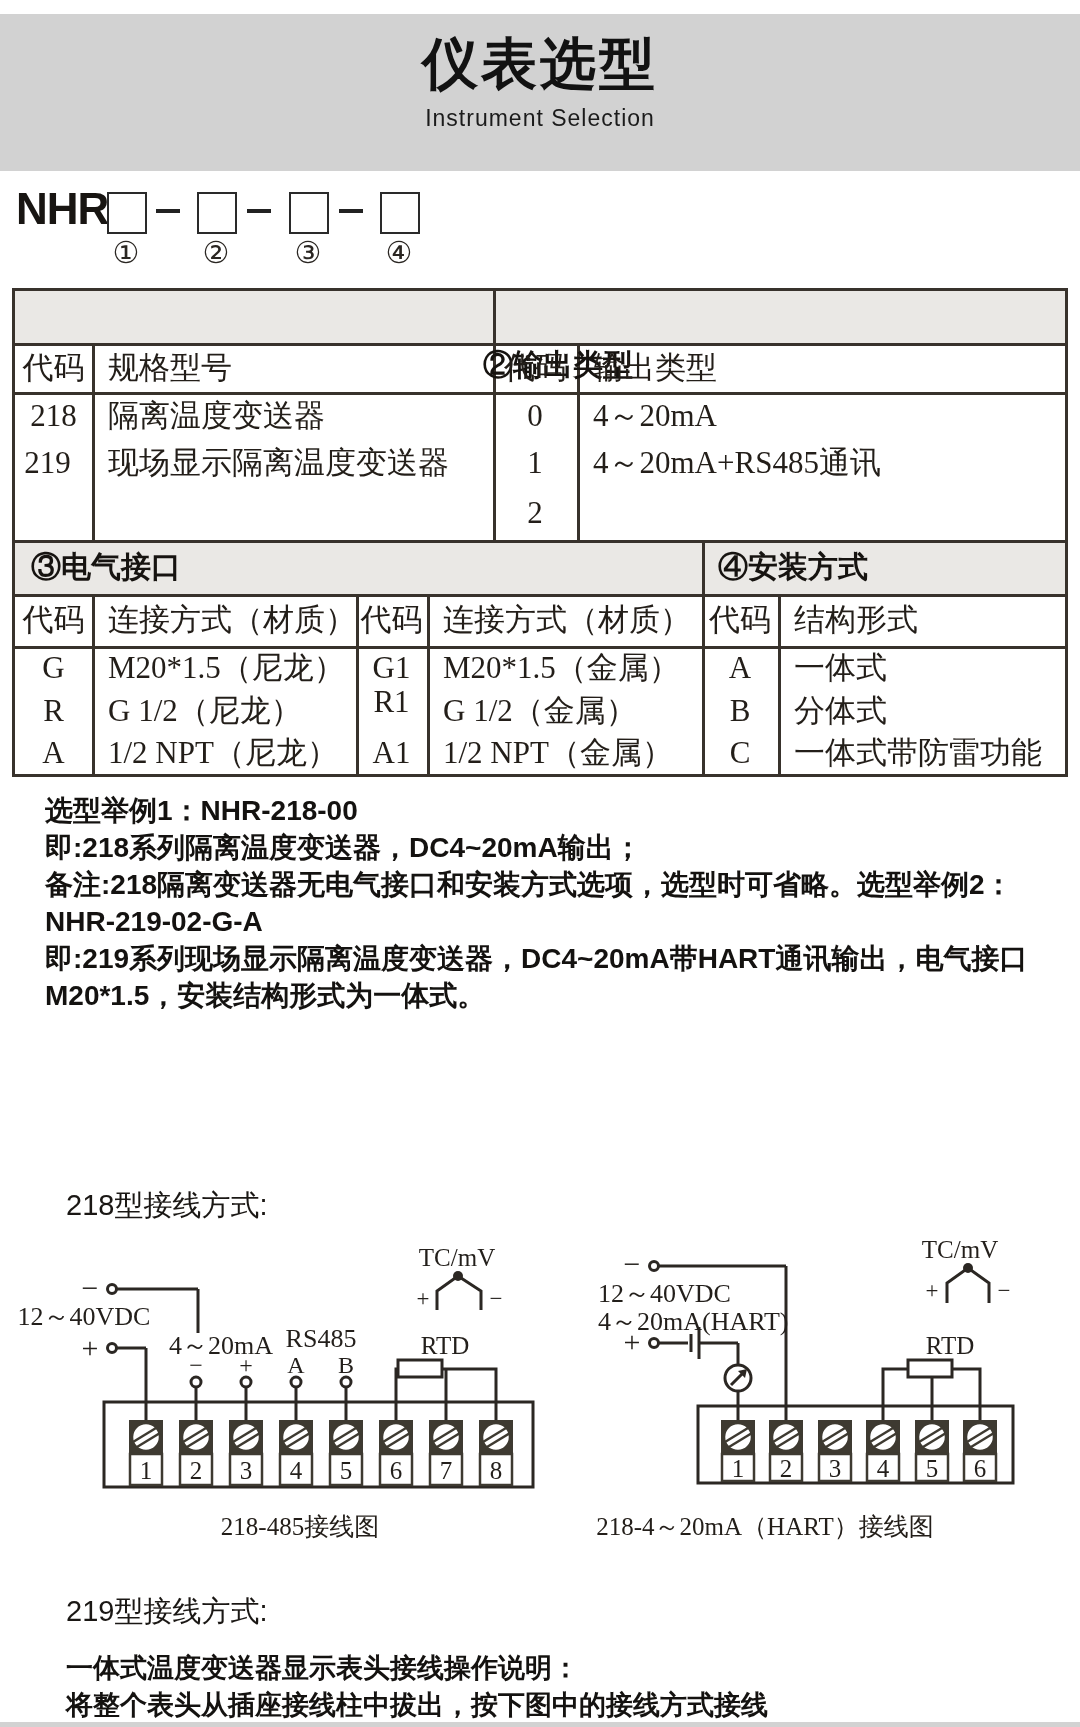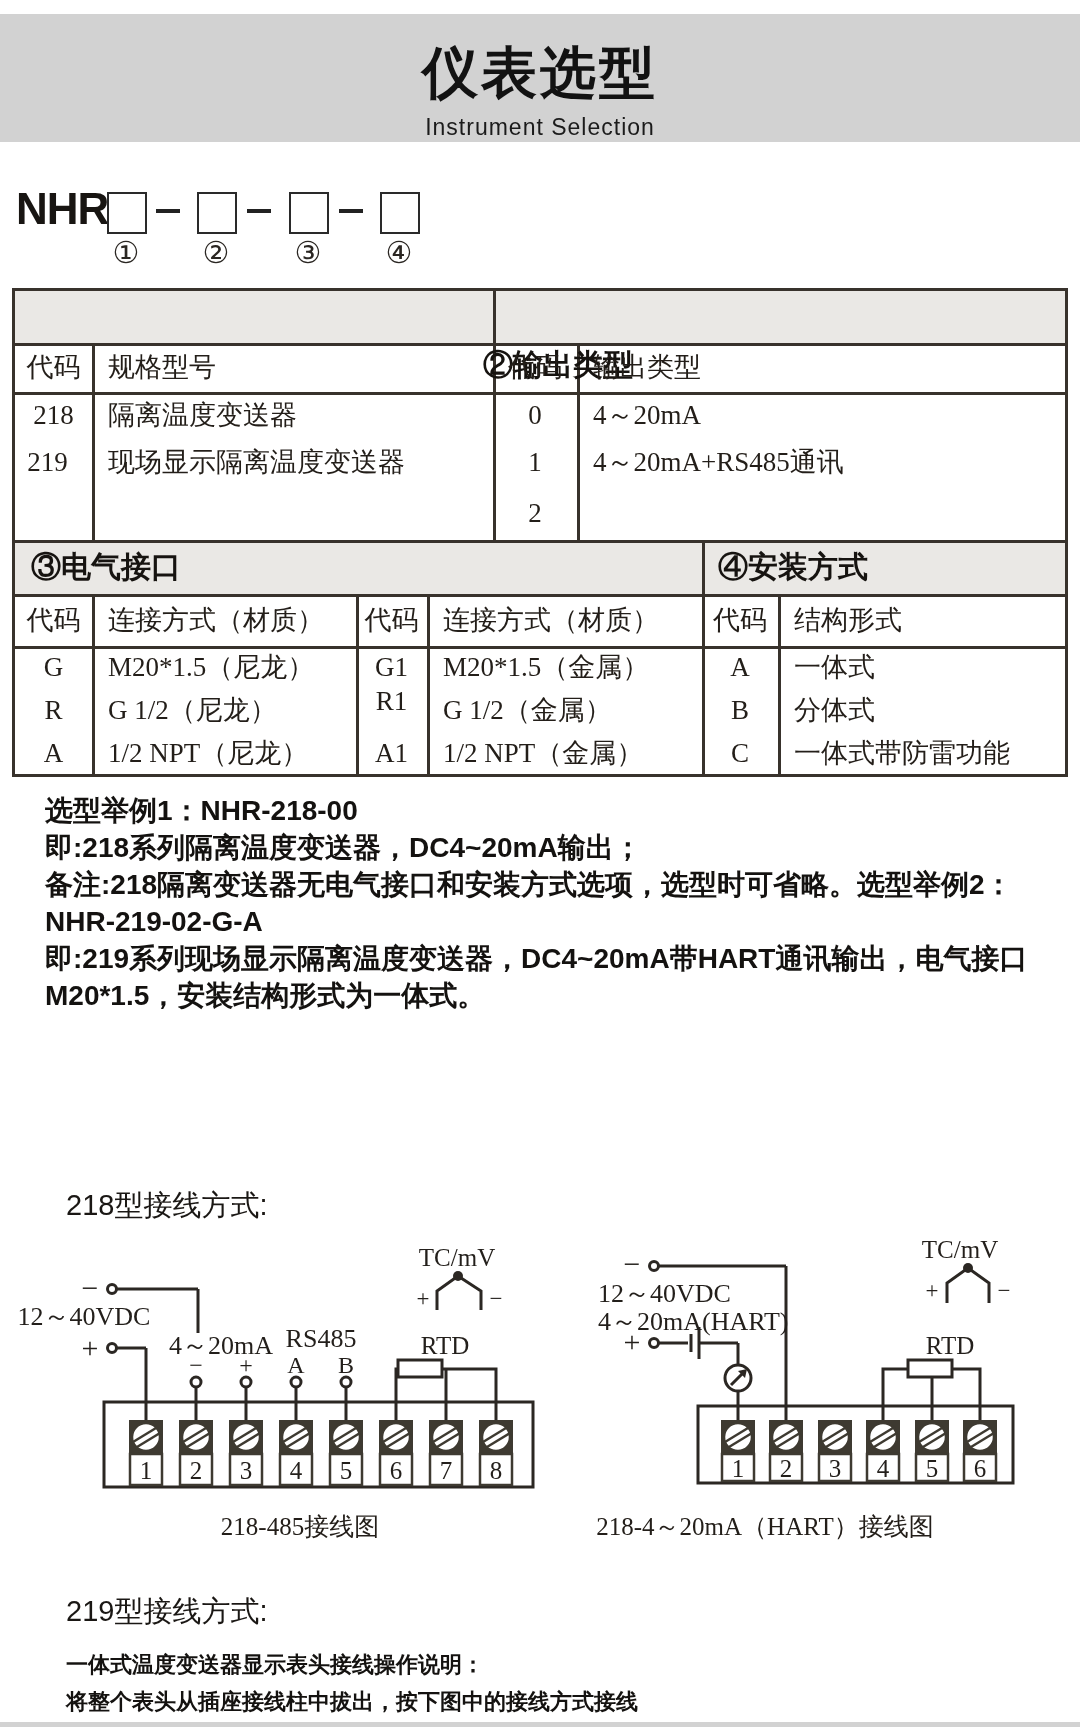--- a/index.html
+++ b/index.html
@@ -13,39 +13,39 @@
   #model-prefix{left:16px;top:184px;font-size:44px;font-weight:bold;letter-spacing:-1px;color:#181512;}
   .code-box{position:absolute;top:192px;width:36px;height:38px;border:2.5px solid #2a2a2a;background:#fff;}
   .code-dash{position:absolute;top:209px;width:24px;height:4px;background:#222;}
   .circ-num{position:absolute;top:235px;width:40px;text-align:center;
             font-family:"Liberation Serif","DejaVu Serif",serif;font-size:30px;color:#2a2622;}
   
   #spec-table{left:12px;top:288px;width:1056px;height:489px;border:3px solid #38322c;box-sizing:border-box;background:#fff;}
   .band{position:absolute;left:0;width:1050px;background:#eae8e5;}
   .hl{position:absolute;left:0;width:1050px;height:3px;background:#38322c;}
   .vl{position:absolute;width:3px;background:#38322c;}
-  .cell{position:absolute;font-family:"Liberation Serif","DejaVu Serif",serif;font-size:27px;color:#231e19;white-space:nowrap;}
+  .cell{position:absolute;font-family:"Liberation Serif","DejaVu Serif",serif;font-size:31px;color:#231e19;white-space:nowrap;}
   .sect{font-family:"Liberation Sans",sans-serif;font-weight:bold;font-size:30px;color:#161310;}
   .ctr{text-align:center;}
   
   #example{left:45px;top:792px;width:1000px;font-size:28px;font-weight:bold;color:#141210;line-height:37px;}
   
   .wire-label{font-size:29px;color:#1a1714;}
-  .note-line{font-size:22px;font-weight:bold;color:#141210;}
+  .note-line{font-size:27px;font-weight:bold;color:#141210;}
   .caption{position:absolute;text-align:center;font-family:"Liberation Serif","DejaVu Serif",serif;
            font-size:25px;color:#231e19;white-space:nowrap;}
   svg text{font-family:"Liberation Serif","DejaVu Serif",serif;fill:#231f1b;}
   #bottom-strip{left:0;top:1722px;width:1080px;height:5px;background:#d2d2d2;}
 </style>
 </head>
 <body>
 
 <div id="page">
 
-  <div class="banner" style="top:14px;height:128px;padding-top:22px;box-sizing:border-box;">
+  <div class="banner" style="top:14px;height:157px;padding-top:13px;box-sizing:border-box;">
     <div class="cn">仪表选型</div>
     <div class="en">Instrument Selection</div>
   </div>
 
   <div class="abs" id="model-prefix">NHR-</div>
   <div class="code-box" style="left:107px;"></div>
   <div class="code-dash" style="left:156px;"></div>
   <div class="code-box" style="left:197px;"></div>
   <div class="code-dash" style="left:247px;"></div>
   <div class="code-box" style="left:289px;"></div>

